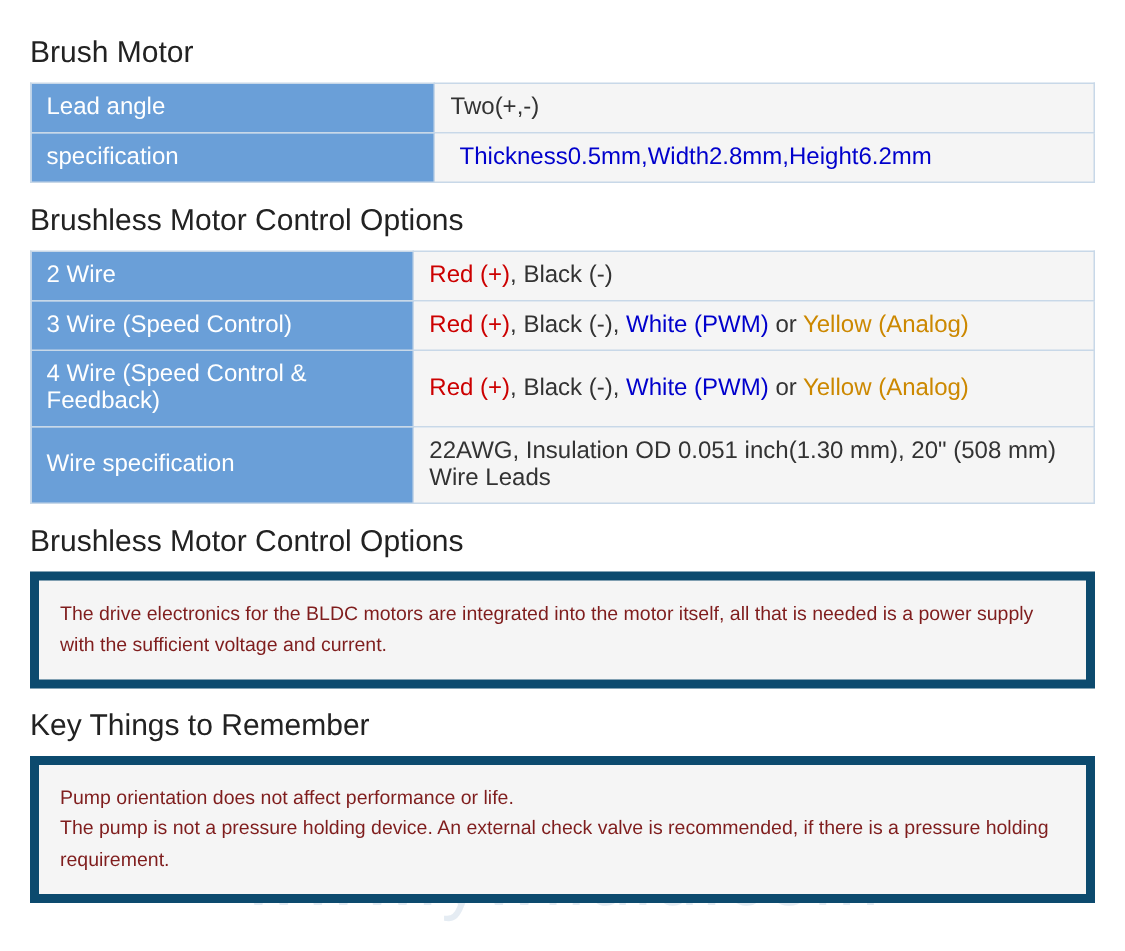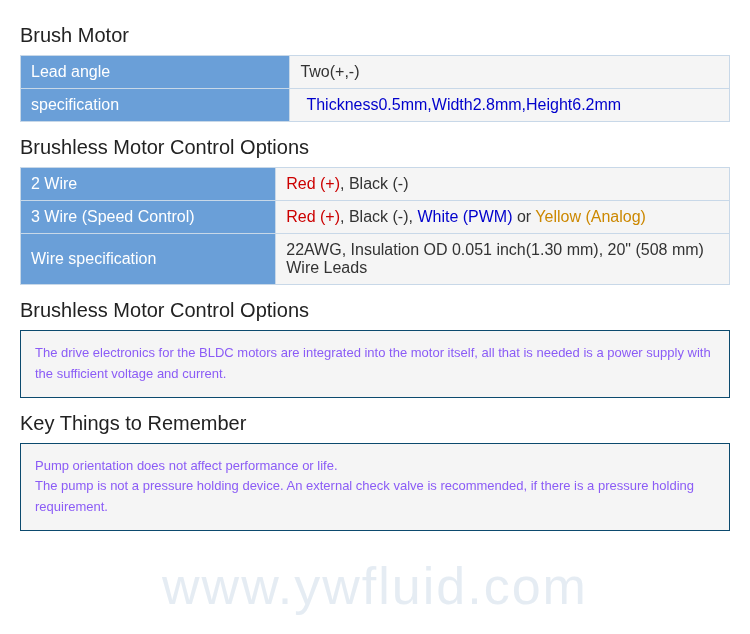--- a/index.html
+++ b/index.html
@@ -59,25 +59,25 @@
       width: 38%;
       font-size: 14px;
     }
 
     .value-cell {
       background-color: #f5f5f5;
       color: #333;
     }
 
     .desc-box {
-      border: 1px solid #0c4a6e;
+      border: 6px solid #0c4a6e;
       background: #f5f5f5;
       padding: 12px 14px;
       font-size: 13px;
-      color: #8b5cf6;
+      color: #7f1d1d;
       line-height: 1.6;
       margin-bottom: 6px;
     }
 
     .watermark {
       position: absolute;
       bottom: 18px;
       left: 0;
       right: 0;
       text-align: center;
@@ -130,20 +130,26 @@
           <span style="color:#cc0000;">Red (+)</span>, <span style="color:#333;">Black (-)</span>
         </td>
       </tr>
       <tr>
         <td class="label-cell">3 Wire (Speed Control)</td>
         <td class="value-cell">
           <span style="color:#cc0000;">Red (+)</span>, Black (-), <span style="color:#0000cc;">White (PWM)</span> or <span style="color:#cc8800;">Yellow (Analog)</span>
         </td>
       </tr>
       <tr>
+        <td class="label-cell">4 Wire (Speed Control &amp; Feedback)</td>
+        <td class="value-cell">
+          <span style="color:#cc0000;">Red (+)</span>, Black (-), <span style="color:#0000cc;">White (PWM)</span> or <span style="color:#cc8800;">Yellow (Analog)</span>
+        </td>
+      </tr>
+      <tr>
         <td class="label-cell">Wire specification</td>
         <td class="value-cell small-text">
           22AWG, Insulation OD 0.051 inch(1.30 mm), 20" (508 mm) Wire Leads
         </td>
       </tr>
     </tbody>
   </table>
 
   <h2 class="section-title">Brushless Motor Control Options</h2>
 

